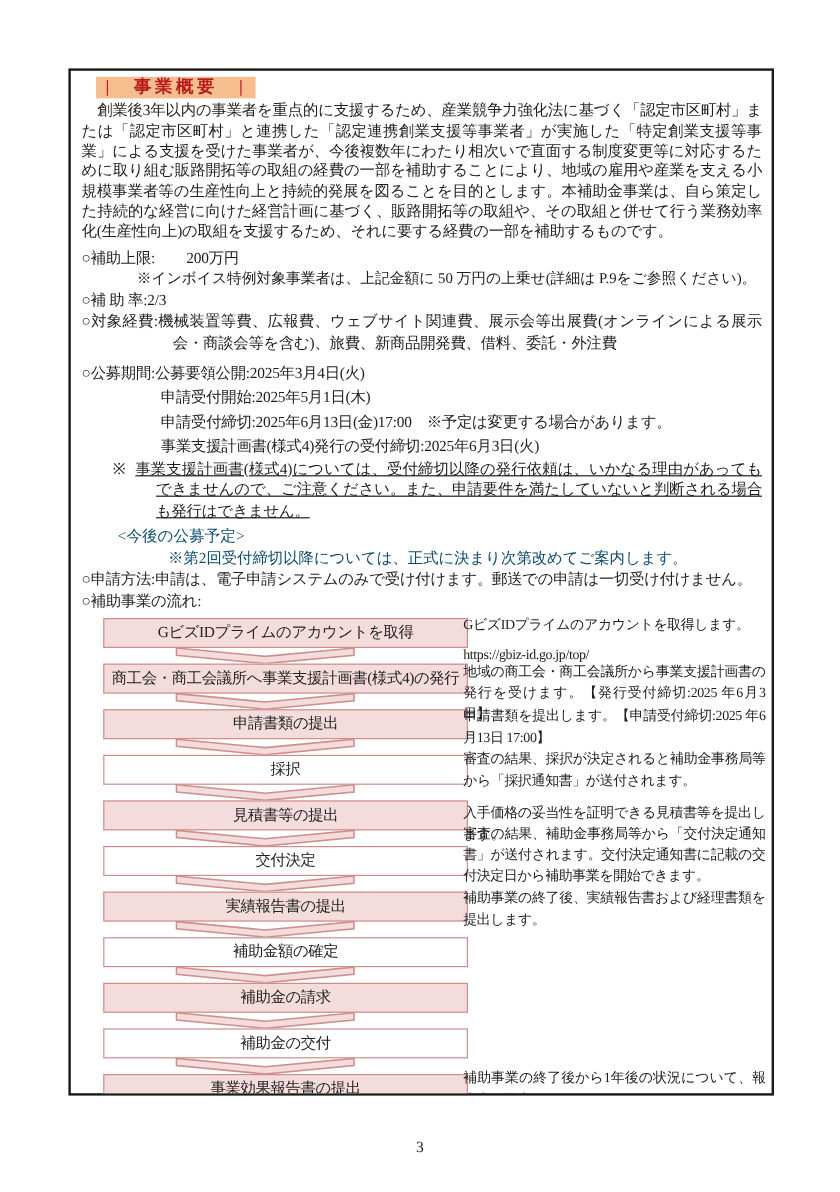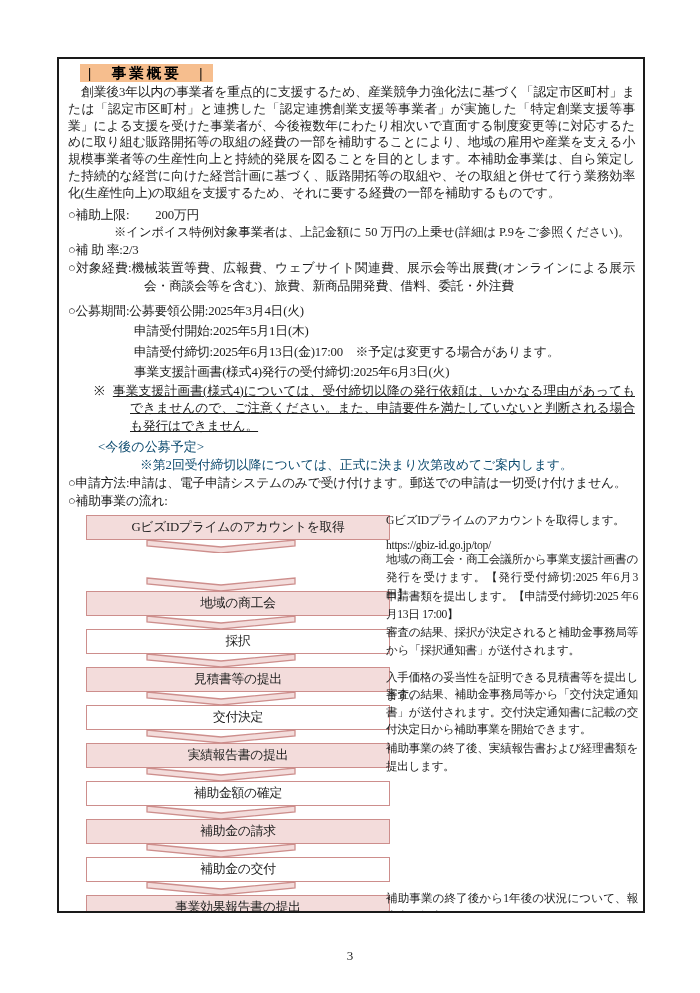--- a/index.html
+++ b/index.html
@@ -8,21 +8,21 @@
     font-family:"Liberation Serif","DejaVu Serif",serif;color:#1d1d1d;
     overflow:hidden;
   }
   .frame{
     position:absolute;left:57px;top:57px;width:588px;height:856px;
     box-sizing:border-box;border:2.5px solid #1a1a1a;
     padding:5px 8px 0 9px;overflow:hidden;
   }
   .title-row{margin:0 0 2px 12px;}
   .title-hl{
-    display:inline-block;background:#f6be8e;color:#000000;
+    display:inline-block;background:#f6be8e;color:#b91c1c;
     font-weight:700;font-size:14.5px;line-height:18px;
     padding:0 8px;letter-spacing:3px;
   }
   .para{margin:1px 0 4px 0;font-size:12.8px;line-height:16.8px;text-align:justify;text-indent:13px;letter-spacing:-0.2px;}
   .line{font-size:12.8px;line-height:18px;letter-spacing:-0.2px;}
   .flexline .v-gap{display:inline-block;width:26px;}
   .note-indent{padding-left:46px;font-size:12.3px;line-height:17px;}
   .hang{padding-left:76px;text-indent:-76px;text-align:justify;}
   .period{margin-top:6px;}
   .period .line{line-height:20.5px;}
@@ -88,21 +88,22 @@
 
     <div class="line hang">
       <span>○申請方法:</span><span>申請は、電子申請システムのみで受け付けます。郵送での申請は一切受け付けません。</span>
     </div>
 
     <div class="line">○補助事業の流れ:</div>
 
     <div class="flow">
 
       <div class="fbox pink" style="top:4px">GビズIDプライムのアカウントを取得</div>
-      <div class="fbox pink" style="top:80px">地域の商工会</div>
+      <div class="fbox pink" style="top:42px">商工会・商工会議所へ事業支援計画書(様式4)の発行</div>
+      <div class="fbox pink" style="top:80px">申請書類の提出</div>
       <div class="fbox white" style="top:118px">採択</div>
       <div class="fbox pink" style="top:156px">見積書等の提出</div>
       <div class="fbox pink" style="top:232px">実績報告書の提出</div>
       <div class="fbox white" style="top:194px">交付決定</div>
       <div class="fbox white" style="top:270px">補助金額の確定</div>
       <div class="fbox white" style="top:346px">補助金の交付</div>
       <div class="fbox pink" style="top:308px">補助金の請求</div>
       <div class="fbox pink" style="top:384px">事業効果報告書の提出</div>
 
       <svg class="farrow" style="top:28px" viewBox="0 0 150 14">

